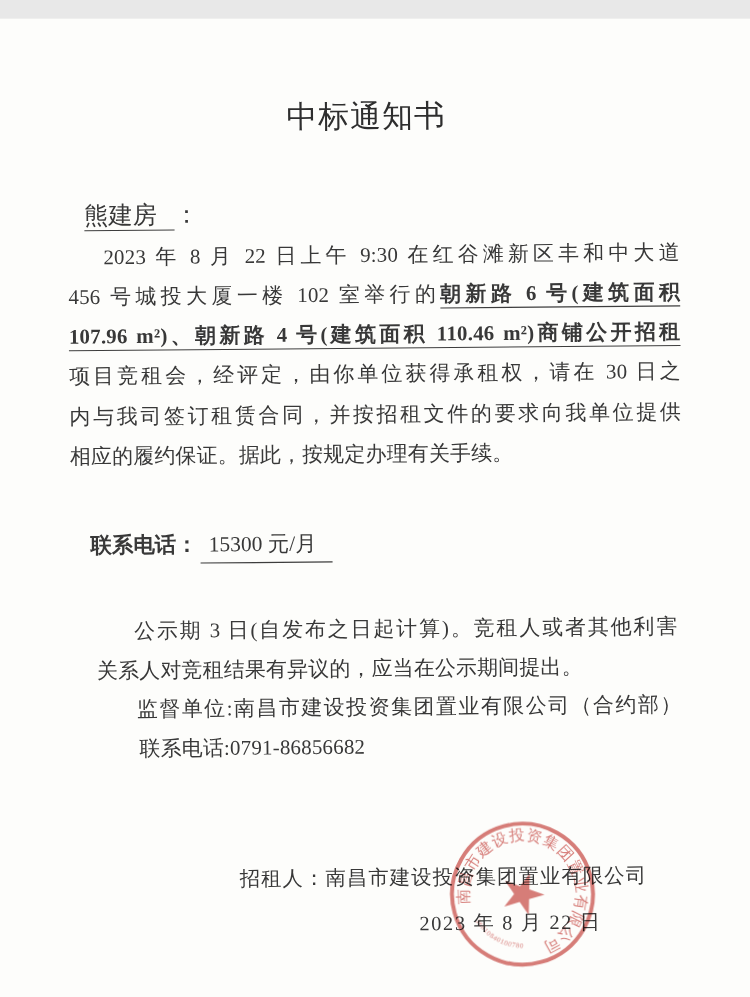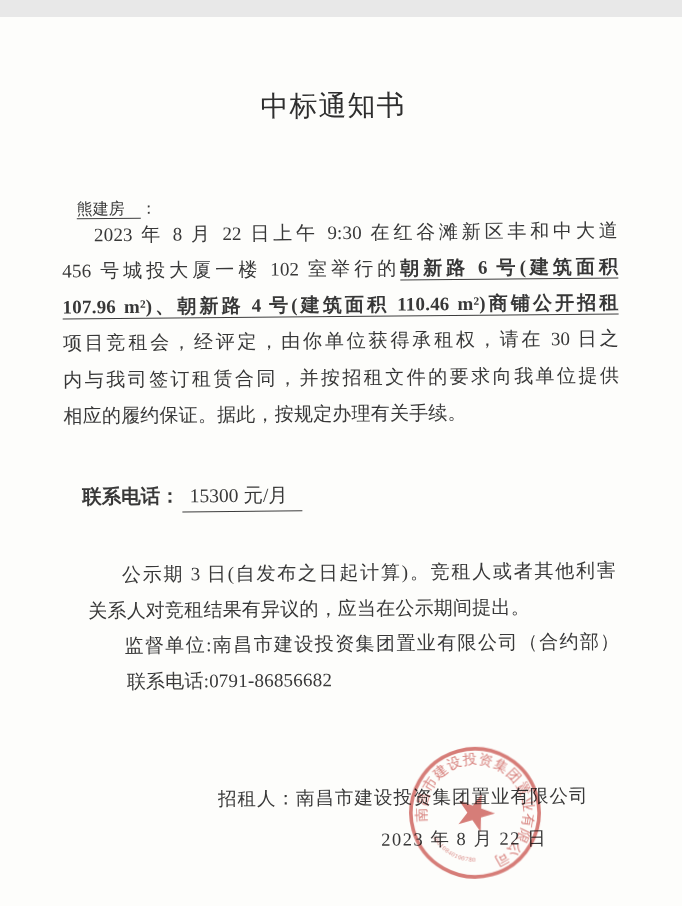--- a/index.html
+++ b/index.html
@@ -9,21 +9,21 @@
     font-family:Liberation Serif, serif;
     color:#383838;
   }
   #sheet{position:absolute;inset:0;transform:rotate(-0.5deg);transform-origin:50% 50%;}
   .line{position:absolute;font-size:19px;line-height:26px;letter-spacing:.2px;white-space:normal;}
   .j{text-align:justify;text-align-last:justify;}
   .b{font-weight:bold;}
   .u{border-bottom:1.2px solid #3d3d3d;padding-bottom:1px;}
   #title{position:absolute;top:70px;left:0;width:672px;text-align:center;
          font-size:28px;letter-spacing:1px;color:#2e2e2e;}
-  #addressee{position:absolute;top:180px;left:79px;font-size:16px;}
+  #addressee{position:absolute;top:162px;left:79px;font-size:22px;}
   #addressee .u{padding-right:16px;}
   .l1{top:203px;left:96px;width:524px;}
   .l2{top:239px;left:64px;width:556px;}
   .l3{top:275px;left:64px;width:556px;}
   .l4{top:311px;left:64px;width:556px;}
   .l5{top:348px;left:64px;width:556px;}
   .l6{top:384px;left:64px;}
   #result{position:absolute;top:464px;left:82px;font-size:19.5px;line-height:27px;}
   #result .u{display:inline-block;padding:0 14px 2px 8px;margin-left:2px;}
   .n1{top:543px;left:121px;width:494px;}

